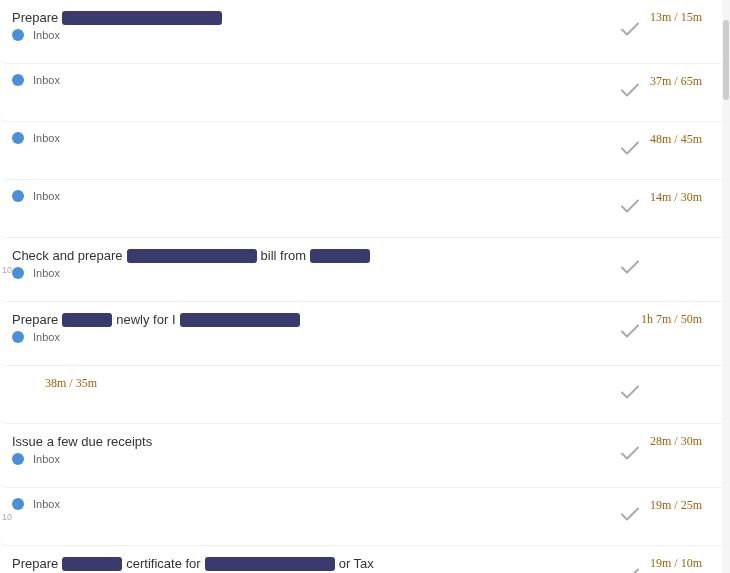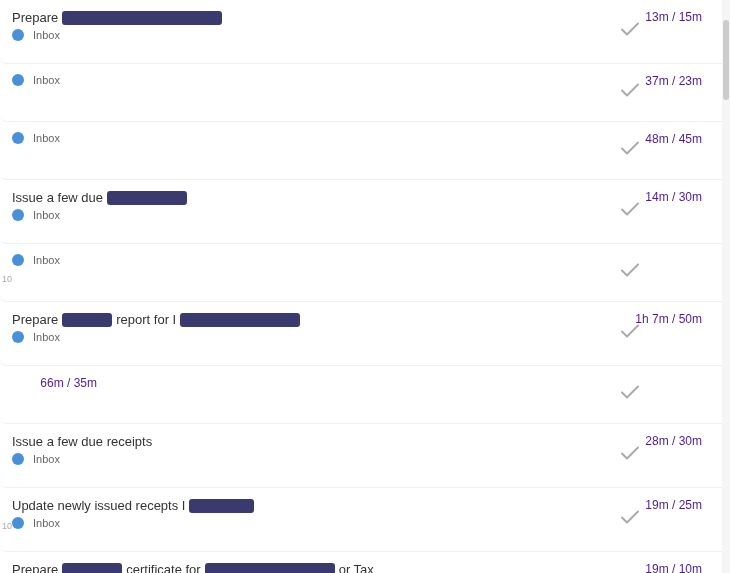--- a/index.html
+++ b/index.html
@@ -88,32 +88,32 @@
       right: 90px;
       top: 50%;
       transform: translateY(-50%);
       color: #aaa;
       font-size: 18px;
     }
     .time-area {
       width: 85px;
       text-align: right;
       font-size: 12px;
-      color: #4c1d95;
+      color: #a16207;
       flex-shrink: 0;
       white-space: nowrap;
+      font-family: Liberation Serif, serif;
     }
     .side-number {
       position: absolute;
       left: 0;
       font-size: 9px;
       color: #aaa;
       width: 14px;
       text-align: center;
-      margin-top: 6px;
     }
   </style>
 </head>
 <body>
 
 <div class="task-list">
 <div class="task-row">
       <div class="task-left">
         <div class="task-title-line">
           <span class="task-title-text">Prepare</span>
@@ -133,91 +133,93 @@
     <div class="task-row">
       <div class="task-left">
         <div class="inbox-tag">
           <span class="inbox-dot blue"></span>
           <span>Inbox</span>
         </div>
       </div>
       <div class="checkmark-area"><svg width="20" height="16" viewBox="0 0 20 16" fill="none" xmlns="http://www.w3.org/2000/svg">
       <polyline points="2,8 7,13 18,2" stroke="#aaa" stroke-width="2" fill="none" stroke-linecap="round" stroke-linejoin="round"></polyline>
     </svg></div>
-      <div class="time-area">37m / 23m</div>
+      <div class="time-area">37m / 65m</div>
       <div style="width: 12px; flex-shrink: 0;"></div>
     </div>
     <div class="task-row">
       <div class="task-left">
         <div class="inbox-tag">
           <span class="inbox-dot blue"></span>
           <span>Inbox</span>
         </div>
       </div>
       <div class="checkmark-area"><svg width="20" height="16" viewBox="0 0 20 16" fill="none" xmlns="http://www.w3.org/2000/svg">
       <polyline points="2,8 7,13 18,2" stroke="#aaa" stroke-width="2" fill="none" stroke-linecap="round" stroke-linejoin="round"></polyline>
     </svg></div>
       <div class="time-area">48m / 45m</div>
       <div style="width: 12px; flex-shrink: 0;"></div>
     </div>
     <div class="task-row">
       <div class="task-left">
-        <div class="task-title-line">
-          <span class="task-title-text">Issue a few due</span>
-          <span class="redacted-bar" style="width: 80px;"></span>
-        </div>
         <div class="inbox-tag">
           <span class="inbox-dot blue"></span>
           <span>Inbox</span>
         </div>
       </div>
       <div class="checkmark-area"><svg width="20" height="16" viewBox="0 0 20 16" fill="none" xmlns="http://www.w3.org/2000/svg">
       <polyline points="2,8 7,13 18,2" stroke="#aaa" stroke-width="2" fill="none" stroke-linecap="round" stroke-linejoin="round"></polyline>
     </svg></div>
       <div class="time-area">14m / 30m</div>
       <div style="width: 12px; flex-shrink: 0;"></div>
     </div>
     <div class="task-row">
       <div class="side-number" style="position: absolute; left: 0px; top: 50%; transform: translateY(-50%); font-size: 9px; color: rgb(170, 170, 170); width: 14px; text-align: center;">10</div>
       <div class="task-left">
+        <div class="task-title-line">
+          <span class="task-title-text">Check and prepare</span>
+          <span class="redacted-bar" style="width: 130px;"></span>
+          <span class="task-title-text">bill from</span>
+          <span class="redacted-bar" style="width: 60px;"></span>
+        </div>
         <div class="inbox-tag">
           <span class="inbox-dot blue"></span>
           <span>Inbox</span>
         </div>
       </div>
       <div class="checkmark-area"><svg width="20" height="16" viewBox="0 0 20 16" fill="none" xmlns="http://www.w3.org/2000/svg">
       <polyline points="2,8 7,13 18,2" stroke="#aaa" stroke-width="2" fill="none" stroke-linecap="round" stroke-linejoin="round"></polyline>
     </svg></div>
       <div class="time-area"></div>
       <div style="width: 12px; flex-shrink: 0;"></div>
     </div>
     <div class="task-row">
       <div class="task-left">
         <div class="task-title-line">
           <span class="task-title-text">Prepare</span>
           <span class="redacted-bar" style="width: 50px;"></span>
-          <span class="task-title-text">report for I</span>
+          <span class="task-title-text">newly for I</span>
           <span class="redacted-bar" style="width: 120px;"></span>
         </div>
         <div class="inbox-tag">
           <span class="inbox-dot blue"></span>
           <span>Inbox</span>
         </div>
       </div>
       <div class="checkmark-area"><svg width="20" height="16" viewBox="0 0 20 16" fill="none" xmlns="http://www.w3.org/2000/svg">
       <polyline points="2,8 7,13 18,2" stroke="#aaa" stroke-width="2" fill="none" stroke-linecap="round" stroke-linejoin="round"></polyline>
     </svg></div>
       <div class="time-area">1h 7m / 50m</div>
       <div style="width: 12px; flex-shrink: 0;"></div>
     </div>
     <div class="task-row">
       <div class="checkmark-area"><svg width="20" height="16" viewBox="0 0 20 16" fill="none" xmlns="http://www.w3.org/2000/svg">
       <polyline points="2,8 7,13 18,2" stroke="#aaa" stroke-width="2" fill="none" stroke-linecap="round" stroke-linejoin="round"></polyline>
     </svg></div>
-      <div class="time-area">66m / 35m</div>
+      <div class="time-area">38m / 35m</div>
       <div style="width: 12px; flex-shrink: 0;"></div>
     </div>
     <div class="task-row">
       <div class="task-left">
         <div class="task-title-line">
           <span class="task-title-text">Issue a few due receipts</span>
         </div>
         <div class="inbox-tag">
           <span class="inbox-dot blue"></span>
           <span>Inbox</span>
@@ -225,24 +227,20 @@
       </div>
       <div class="checkmark-area"><svg width="20" height="16" viewBox="0 0 20 16" fill="none" xmlns="http://www.w3.org/2000/svg">
       <polyline points="2,8 7,13 18,2" stroke="#aaa" stroke-width="2" fill="none" stroke-linecap="round" stroke-linejoin="round"></polyline>
     </svg></div>
       <div class="time-area">28m / 30m</div>
       <div style="width: 12px; flex-shrink: 0;"></div>
     </div>
     <div class="task-row">
       <div class="side-number" style="position: absolute; left: 0px; top: 50%; transform: translateY(-50%); font-size: 9px; color: rgb(170, 170, 170); width: 14px; text-align: center;">10</div>
       <div class="task-left">
-        <div class="task-title-line">
-          <span class="task-title-text">Update newly issued recepts I</span>
-          <span class="redacted-bar" style="width: 65px;"></span>
-        </div>
         <div class="inbox-tag">
           <span class="inbox-dot blue"></span>
           <span>Inbox</span>
         </div>
       </div>
       <div class="checkmark-area"><svg width="20" height="16" viewBox="0 0 20 16" fill="none" xmlns="http://www.w3.org/2000/svg">
       <polyline points="2,8 7,13 18,2" stroke="#aaa" stroke-width="2" fill="none" stroke-linecap="round" stroke-linejoin="round"></polyline>
     </svg></div>
       <div class="time-area">19m / 25m</div>
       <div style="width: 12px; flex-shrink: 0;"></div>

